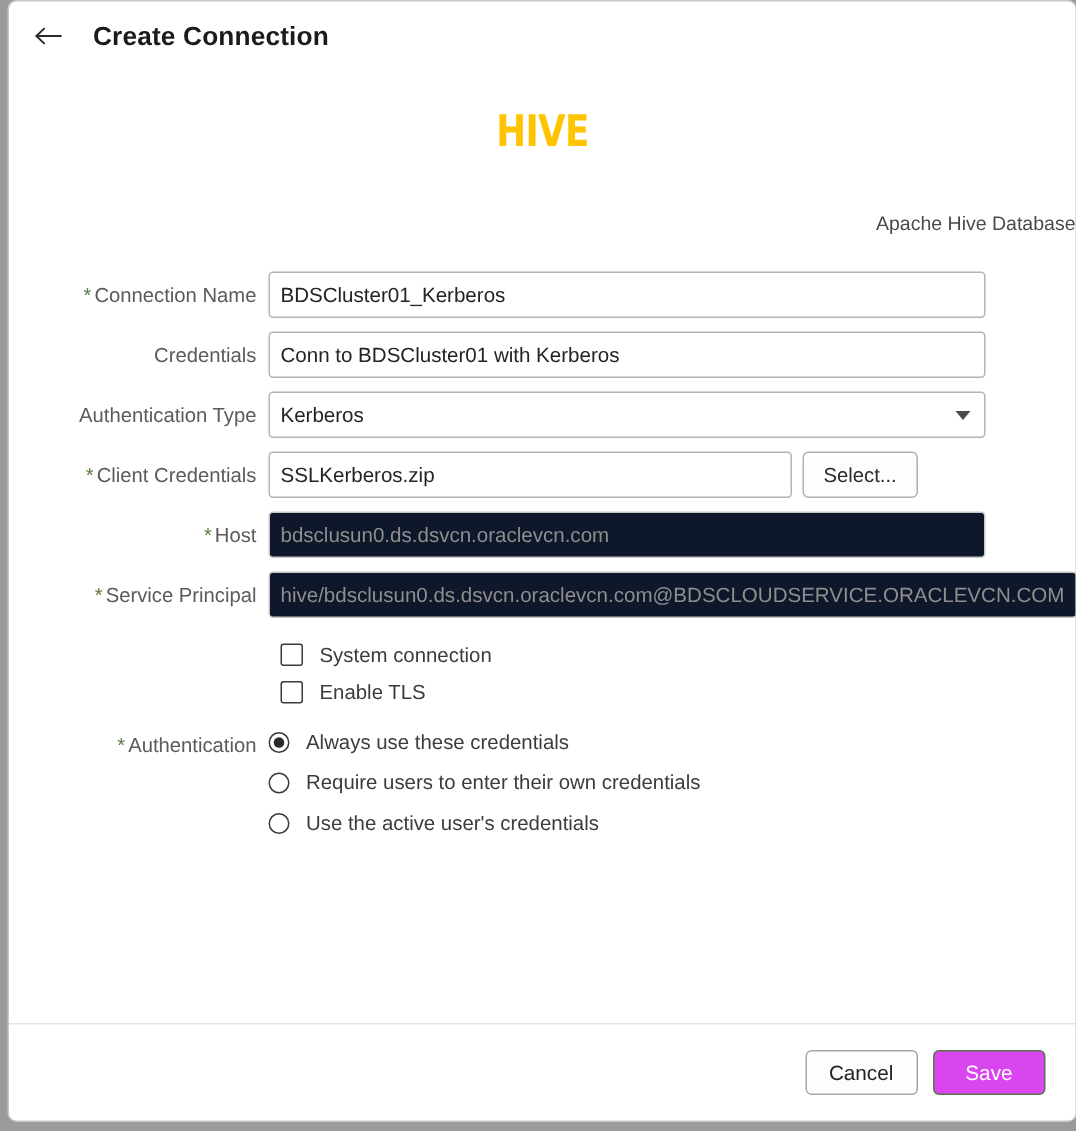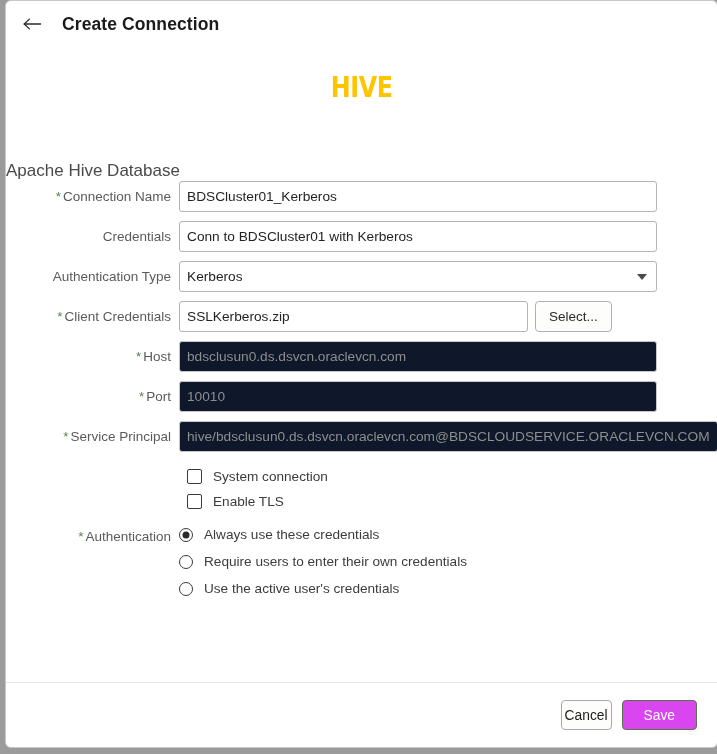--- a/index.html
+++ b/index.html
@@ -55,24 +55,23 @@
     font-weight: bold;
     font-size: 29px;
     color: #FFC400;
     letter-spacing: -0.5px;
     transform: scaleX(0.82);
     line-height: 1;
   }
   .brand-sub {
     position: absolute;
     left: 0; right: 0; top: 140px;
-    text-align: left;
-    font-size: 17px;
+    text-align: right;
+    font-size: 13px;
     color: #4a4a4a;
-    margin-top: 20px;
   }
 
   
   .form {
     position: absolute;
     left: 0; top: 180px; right: 0;
   }
   .row {
     position: relative;
     display: flex;
@@ -218,21 +217,21 @@
     position: absolute;
     left: 0; right: 0; top: 682px; bottom: 0;
     display: flex;
     align-items: center;
     justify-content: flex-end;
     padding-right: 20px;
     gap: 10px;
   }
   .btn {
     height: 30px;
-    padding: 0 3px;
+    padding: 0 15px;
     border-radius: 4px;
     font-family: "Liberation Sans", sans-serif;
     font-size: 13.8px;
     cursor: pointer;
     white-space: nowrap;
   }
   .btn-cancel {
     background: #fdfdfc;
     color: #232323;
     border: 1px solid #a8a8a8;
@@ -304,28 +303,20 @@
 
     <div class="row">
       <div class="lbl">
         <span class="req">*</span><span>Host</span>
       </div>
       <div class="ctrl-area">
         <div class="inp disabled">bdsclusun0.ds.dsvcn.oraclevcn.com</div>
       </div>
     </div>
 
-    <div class="row">
-      <div class="lbl">
-        <span class="req">*</span><span>Port</span>
-      </div>
-      <div class="ctrl-area">
-        <div class="inp disabled">10010</div>
-      </div>
-    </div>
 
     <div class="row">
       <div class="lbl">
         <span class="req">*</span><span>Service Principal</span>
       </div>
       <div class="ctrl-area">
         <div class="inp disabled">hive/bdsclusun0.ds.dsvcn.oraclevcn.com@BDSCLOUDSERVICE.ORACLEVCN.COM</div>
       </div>
     </div>
 

